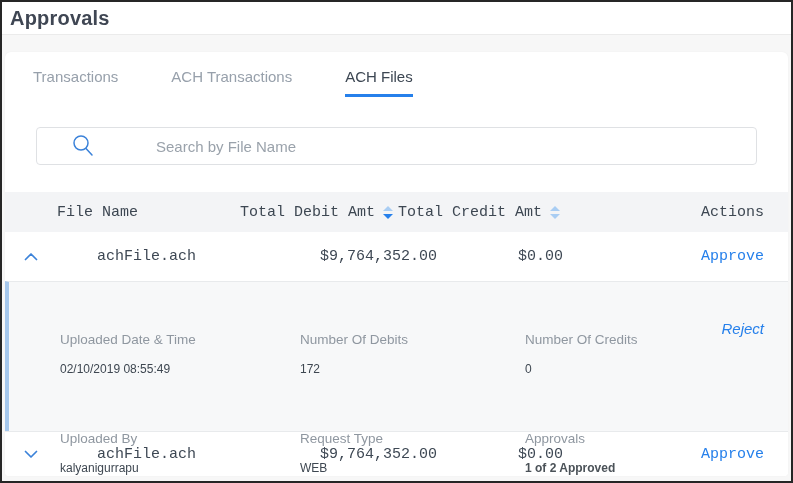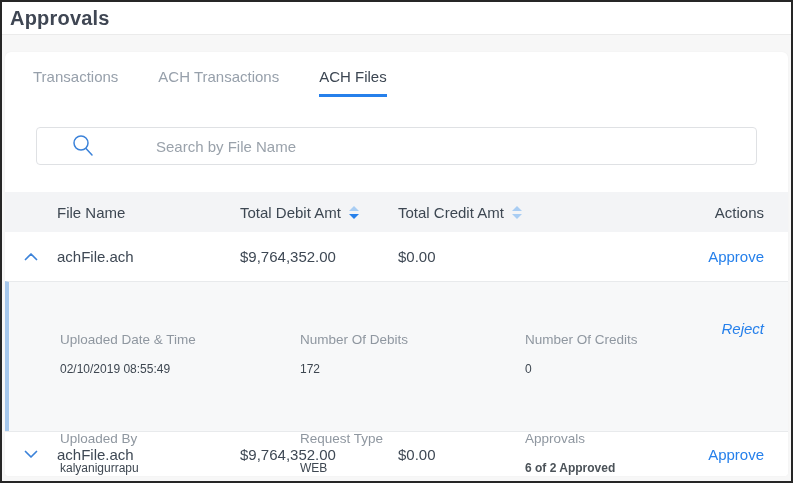--- a/index.html
+++ b/index.html
@@ -28,21 +28,21 @@
     margin: 0 3px 4px 3px;
     background: #ffffff;
     border-radius: 6px 6px 4px 4px;
     height: 424px;
     overflow: hidden;
     box-shadow: 0 0 2px rgba(0,0,0,0.04);
   }
   
   .tabs {
     display: flex;
-    gap: 40px;
+    gap: 53px;
     padding: 16px 0 0 28px;
     text-align: right;
   }
   .tab {
     font-size: 15px;
     color: var(--muted, #97a0ab);
     padding-bottom: 9px;
     cursor: pointer;
     border-bottom: 3px solid transparent;
   }
@@ -71,20 +71,21 @@
     font-family: inherit;
     color: #3e4854;
   }
   .search-box input::placeholder { color: #9aa2ab; opacity: 1; }
   
   .grid-row {
     display: grid;
     grid-template-columns: 52px 183px 158px 1fr 120px;
     align-items: center;
     padding-right: 24px;
+    font-family: Liberation Mono, monospace;
   }
   .thead {
     margin-top: 27px;
     background: var(--header_bg, #f3f4f6);
     height: 40px;
     font-size: 15px;
     color: #3d4752;
   }
   .th { display: flex; align-items: center; gap: 8px; }
   .th.actions { justify-content: flex-end; }
@@ -93,21 +94,21 @@
     width: 0; height: 0;
     border-left: 5px solid transparent; border-right: 5px solid transparent;
     border-bottom: 5px solid var(--accent_light, #a9cdf3);
   }
   .sort-icon .down {
     width: 0; height: 0;
     border-left: 5px solid transparent; border-right: 5px solid transparent;
     border-top: 5px solid var(--accent_light, #a9cdf3);
   }
   .sort-icon.desc .down { border-top-color: var(--accent, #2680eb); }
-  .data-row { height: 49px; font-size: 15px; color: #3e4854; background: #fff; }
+  .data-row { height: 49px; font-size: 15px; color: #3e4854; background: #fff; gap: 40px; }
   .data-row .chev { display: flex; justify-content: center; align-items: center; cursor: pointer; }
   .action-link {
     color: var(--accent, #2680eb);
     font-size: 15px;
     text-decoration: none;
     text-align: right;
     display: block;
     cursor: pointer;
   }
   
@@ -214,21 +215,21 @@
     <div class="field">
       <div class="label">Uploaded By</div>
       <div class="value">kalyanigurrapu</div>
     </div>
     <div class="field">
       <div class="label">Request Type</div>
       <div class="value">WEB</div>
     </div>
     <div class="field">
       <div class="label">Approvals</div>
-      <div class="value strong">6 of 2 Approved</div>
+      <div class="value strong">1 of 2 Approved</div>
     </div>
   </div>
 
   <div class="grid-row data-row row-divider last-row">
     <div class="chev">
       <svg width="14" height="9" viewBox="0 0 14 9">
         <polyline points="1.5,1.5 7,7 12.5,1.5" fill="none" stroke="#3b82d9" stroke-width="1.7" stroke-linecap="round" stroke-linejoin="round"></polyline>
       </svg>
     </div>
     <div>achFile.ach</div>

